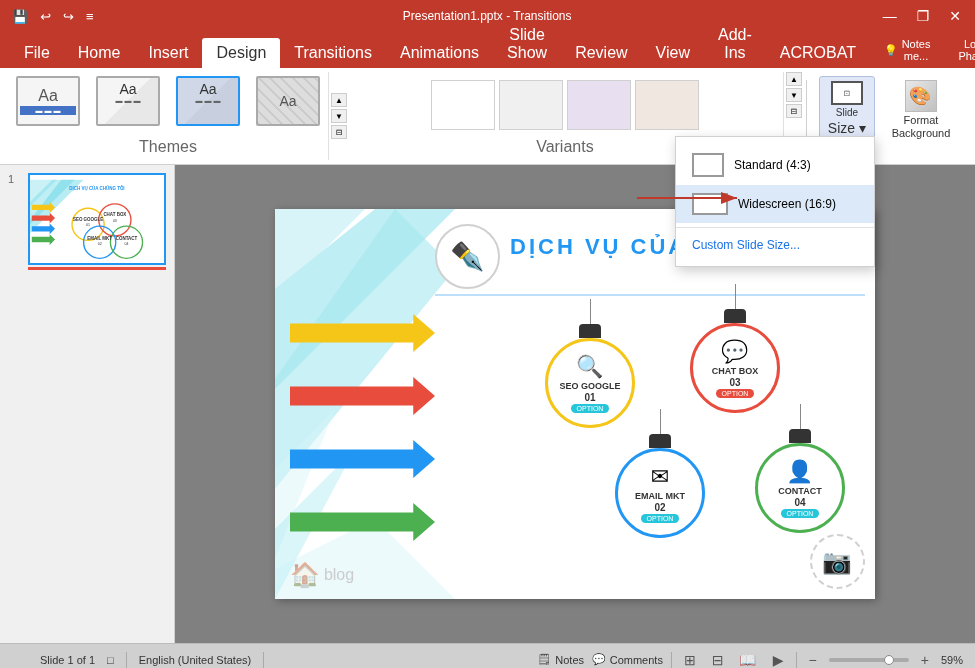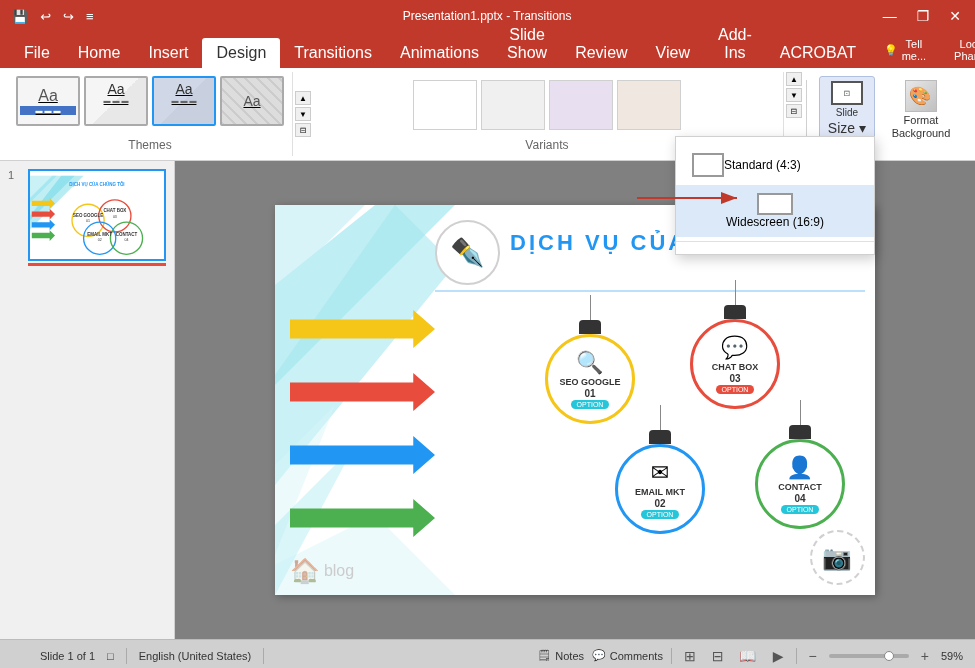--- a/index.html
+++ b/index.html
@@ -14,38 +14,38 @@
     .quick-access { display: flex; align-items: center; gap: 4px; }
     .qa-btn { background: none; border: none; color: white; cursor: pointer; font-size: 13px; padding: 2px 4px; }
 
     
     .ribbon { background: white; border-bottom: 1px solid #d0d0d0; }
     .ribbon-tabs { background: #c0392b; display: flex; align-items: flex-end; padding: 0 0 0 10px; height: 36px; }
     .ribbon-tab { padding: 6px 14px; font-size: 16px; color: white; cursor: pointer; border: none; background: none; border-radius: 3px 3px 0 0; }
     .ribbon-tab.active { background: white; color: #333; }
     .ribbon-section { display: flex; flex-direction: column; align-items: center; padding: 4px 8px; border-right: 1px solid #e0e0e0; }
     .ribbon-section:last-child { border-right: none; }
-    .ribbon-section-label { font-size: 12px; color: #666; margin-top: auto; padding-top: 4px; }
-    .theme-thumbnails { display: flex; gap: 4px; text-decoration: underline; }
+    .ribbon-section-label { font-size: 16px; color: #666; margin-top: auto; padding-top: 4px; }
+    .theme-thumbnails { display: flex; gap: 16px; }
     .theme-thumb { width: 64px; height: 50px; border: 2px solid transparent; cursor: pointer; border-radius: 2px; background: #f5f5f5; display: flex; align-items: center; justify-content: center; font-size: 18px; color: #333; }
     .theme-thumb:first-child { border-color: #d0d0d0; font-size: 11px; padding: 2px; }
     .theme-thumb-2 { background: linear-gradient(135deg, #f5f5f5 50%, #e8e8e8 50%); }
     .theme-thumb-3 { background: linear-gradient(135deg, #d0d8e8 50%, #c8d0e0 50%); }
     .theme-thumb-4 { background: repeating-linear-gradient(45deg, #ccc, #ccc 2px, #ddd 2px, #ddd 8px); }
     .scroll-btns { display: flex; flex-direction: column; justify-content: center; gap: 2px; margin-left: 2px; }
     .scroll-btn { width: 16px; height: 14px; background: #f0f0f0; border: 1px solid #ccc; cursor: pointer; display: flex; align-items: center; justify-content: center; font-size: 8px; }
     .variants-row { display: flex; align-items: center; gap: 4px; padding: 4px; }
     .variant-box { width: 64px; height: 50px; border: 1px solid #d0d0d0; background: #f5f5f5; cursor: pointer; }
     .slide-size-btn { display: flex; flex-direction: column; align-items: center; gap: 2px; cursor: pointer; padding: 4px 8px; border-radius: 3px; }
     .slide-size-icon { width: 32px; height: 24px; border: 2px solid #555; background: white; display: flex; align-items: center; justify-content: center; }
     .format-bg-btn { display: flex; flex-direction: column; align-items: center; gap: 2px; cursor: pointer; padding: 4px 8px; }
 
     
     .dropdown-panel { position: absolute; top: 60px; right: 0; width: 200px; background: white; border: 1px solid #d0d0d0; box-shadow: 2px 4px 12px rgba(0,0,0,0.2); z-index: 100; padding: 8px 0; }
-    .dropdown-item { display: flex; align-items: center; padding: 8px 16px; cursor: pointer; }
+    .dropdown-item { display: flex; align-items: center; gap: 10px; padding: 8px 16px; cursor: pointer; }
     .dropdown-item.selected { background: #e8f0fe; }
     .slide-preview-icon { width: 36px; height: 26px; border: 2px solid #999; background: white; flex-shrink: 0; }
     .dropdown-divider { height: 1px; background: #e0e0e0; margin: 4px 0; }
     .dropdown-link { padding: 6px 16px; font-size: 12px; color: #1a73e8; cursor: pointer; }
 
     
     .main-area { display: flex; height: calc(668px - 32px - 36px - 90px - 32px); }
 
     
     .slide-panel { width: 175px; background: #f0f0f0; border-right: 1px solid #d0d0d0; padding: 8px; overflow-y: auto; }
@@ -104,21 +104,21 @@
     <button class="ribbon-tab">Insert</button>
     <button class="ribbon-tab active">Design</button>
     <button class="ribbon-tab">Transitions</button>
     <button class="ribbon-tab">Animations</button>
     <button class="ribbon-tab">Slide Show</button>
     <button class="ribbon-tab">Review</button>
     <button class="ribbon-tab">View</button>
     <button class="ribbon-tab">Add-Ins</button>
     <button class="ribbon-tab">ACROBAT</button>
     <div style="flex:1"></div>
-    <button class="ribbon-tab" style="font-size:11px;display:flex;align-items:center;gap:4px;">💡 <span>Tell me...</span></button>
+    <button class="ribbon-tab" style="font-size:11px;display:flex;align-items:center;gap:4px;">💡 <span>Notes me...</span></button>
     <button class="ribbon-tab" style="font-size:11px;">Loc Pham</button>
     <button class="ribbon-tab" style="font-size:11px;border:1px solid rgba(255,255,255,0.5);border-radius:3px;">Review</button>
   </div>
 
   <div class="ribbon-area">
     <div class="ribbon-main-content">
 
       <div class="ribbon-section">
         <div class="theme-thumbnails">
           <div class="theme-thumb" style="border-color:#aaa; font-size:10px; color:#555; flex-direction:column; gap:1px;">
@@ -175,25 +175,26 @@
               </div>
               <span style="font-size:10px;color:#333;white-space:nowrap;">Slide</span>
               <span style="font-size:14px;color:#333;">Size ▾</span>
             </button>
 
             <div class="dropdown-panel">
               <div class="dropdown-item">
                 <div class="slide-preview-icon" style="width:32px;height:24px;"></div>
                 <span>Standard (4:3)</span>
               </div>
-              <div class="dropdown-item selected" style="background:#dce9f8;flex-direction:column;">
+              <div class="dropdown-item selected" style="background:#dce9f8;">
                 <div class="slide-preview-icon" style="width:36px;height:22px;"></div>
                 <span>Widescreen (16:9)</span>
               </div>
               <div class="dropdown-divider"></div>
+              <div class="dropdown-link">Custom Slide Size...</div>
             </div>
           </div>
 
           <button class="format-bg-btn" style="background:none;border:none;cursor:pointer;">
             <div style="width:32px;height:32px;background:linear-gradient(135deg,#e8e8e8,#c0c0c0);border:1px solid #bbb;display:flex;align-items:center;justify-content:center;">
               <span style="font-size:18px;">🎨</span>
             </div>
             <span style="font-size:11px;color:#333;text-align:center;max-width:60px;display:block;line-height:1.2;">Format Background</span>
           </button>
         </div>

